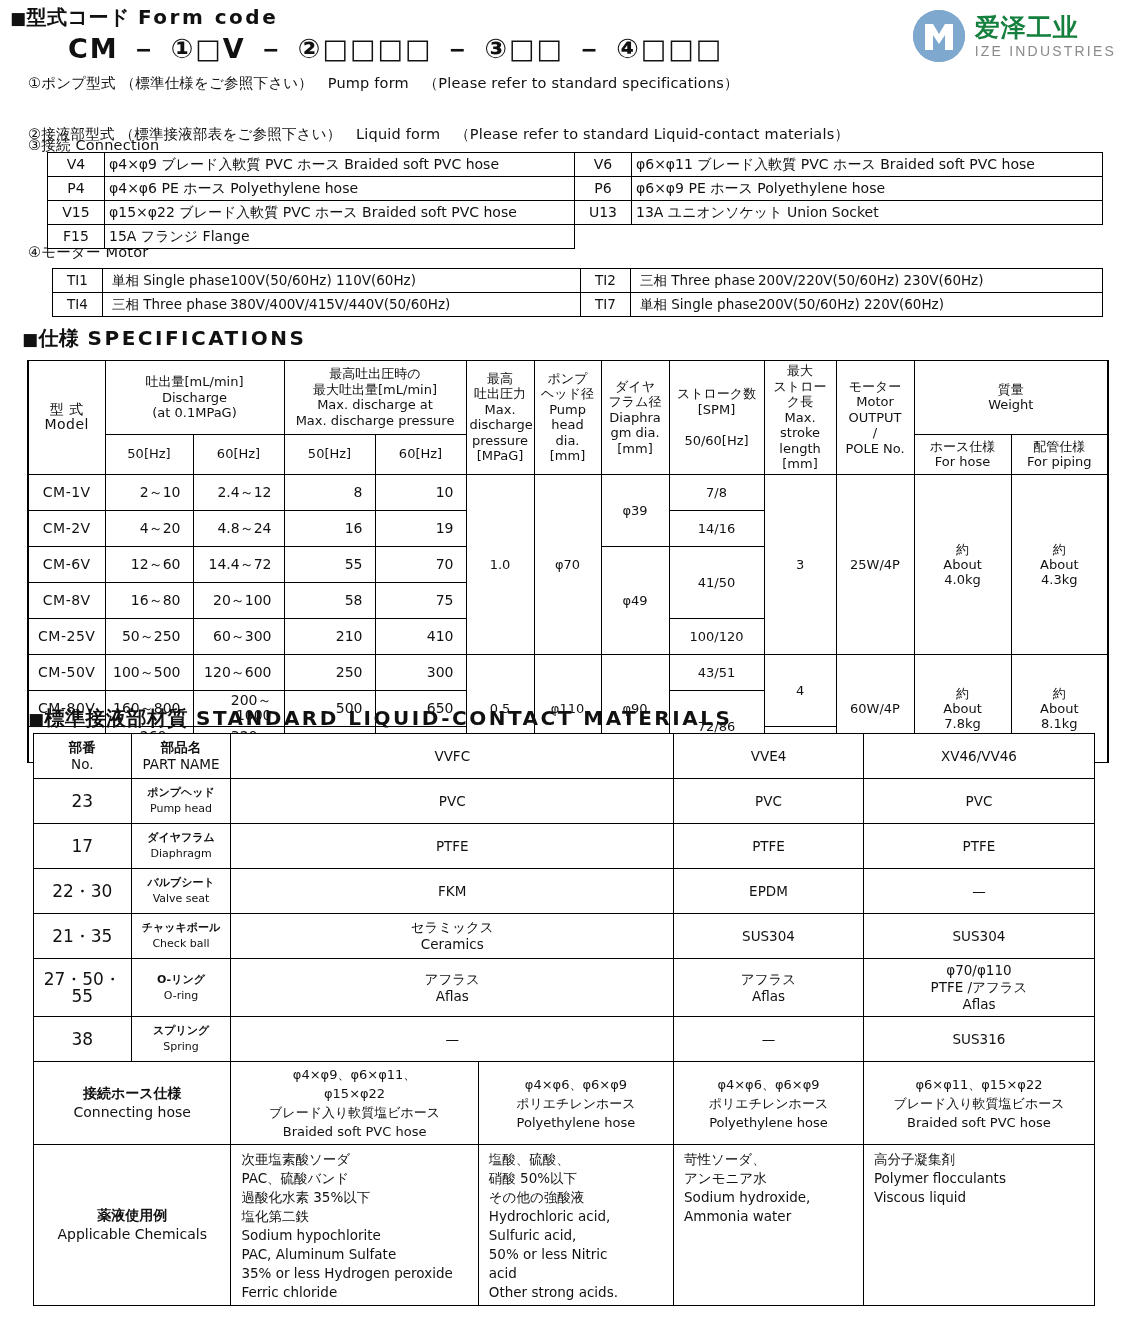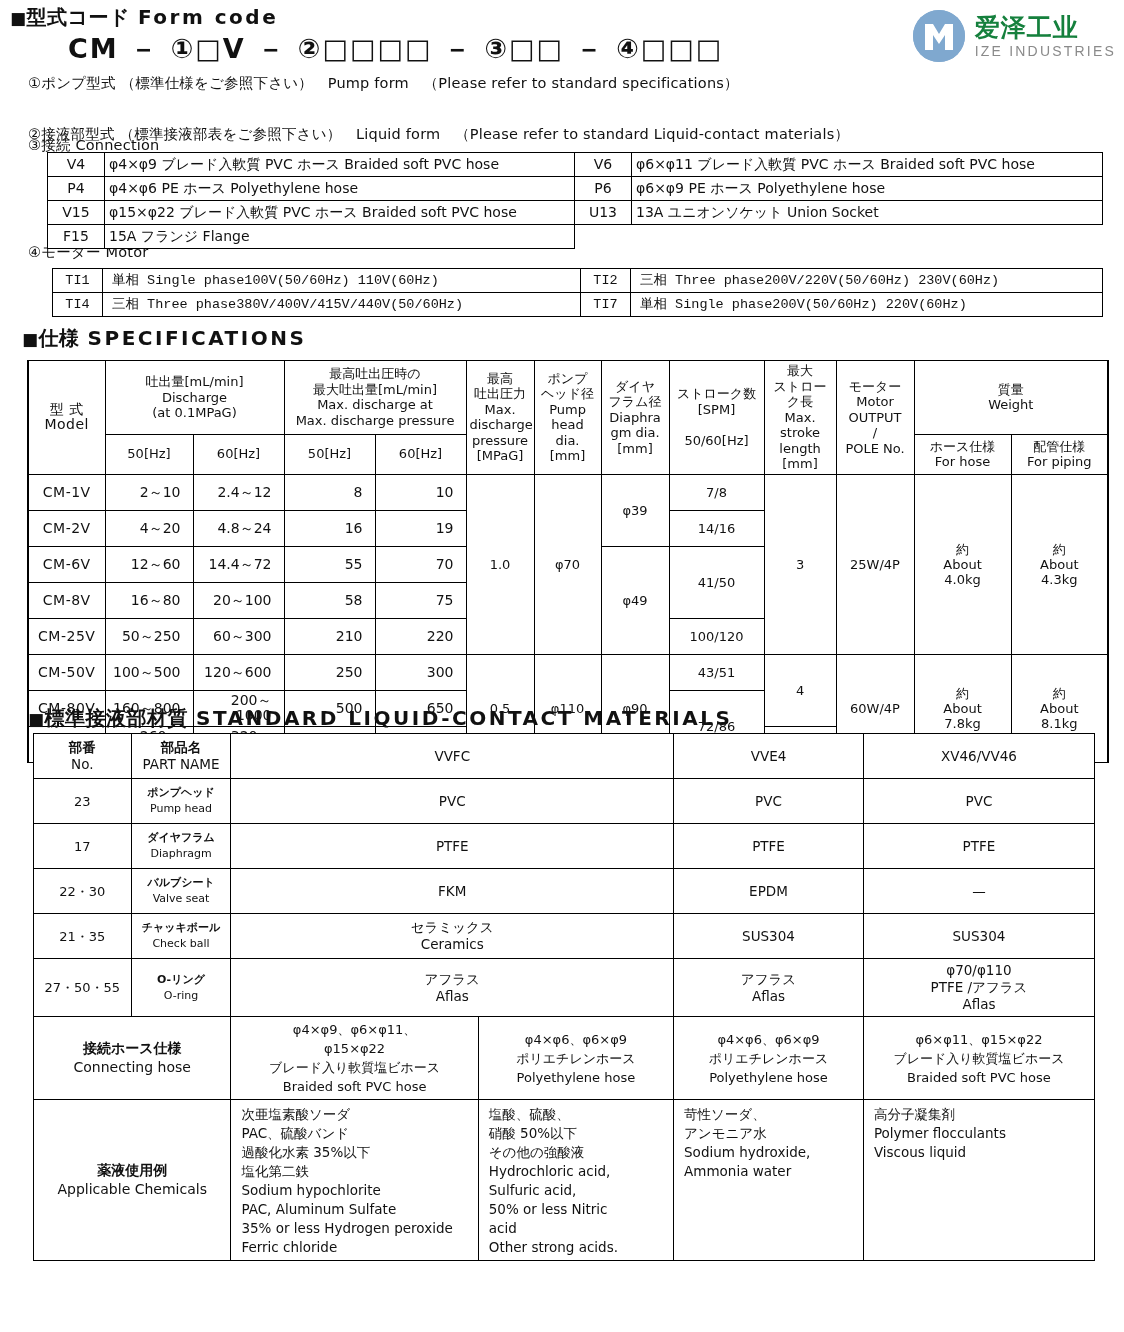--- a/index.html
+++ b/index.html
@@ -122,21 +122,21 @@
   #conn-table .blank { border: none; }
 
   
   #motor-table {
     position: absolute;
     left: 52px;
     top: 268px;
     width: 1050px;
     table-layout: fixed;
   }
-  #motor-table td { height: 21px; line-height: 19px; font-size: 13.5px; font-family: Liberation Mono, monospace; }
+  #motor-table td { height: 21px; line-height: 19px; font-size: 13.5px; }
   #motor-table .code { text-align: center; width: 50px; }
   #motor-table .desc { text-align: left; padding-left: 9px; }
   #motor-table .ph { display: inline-block; min-width: 118px; }
 
   
   #spec-table {
     position: absolute;
     left: 27px;
     top: 360px;
     width: 1080px;
@@ -162,21 +162,21 @@
     top: 733px;
     width: 1062px;
     table-layout: fixed;
   }
   #mat-table td {
     text-align: center;
     font-size: 13.5px;
     line-height: 17px;
     padding: 3px 4px;
   }
-  #mat-table .partno { font-size: 13px; }
+  #mat-table .partno { font-size: 17px; }
   #mat-table .partname { font-size: 11px; line-height: 16px; }
   #mat-table tr.mrow td { height: 38px; }
   #mat-table .hose-cell { font-size: 13px; line-height: 19px; }
   #mat-table .chem-cell {
     text-align: left;
     vertical-align: top;
     font-size: 13.5px;
     line-height: 19px;
     padding-left: 10px;
     padding-top: 5px;
@@ -422,21 +422,21 @@
         <td class="num">20～100</td>
         <td class="num">58</td>
         <td class="num">75</td>
       </tr>
 
       <tr class="datarow">
         <td class="model thick-l">CM-25V</td>
         <td class="num">50～250</td>
         <td class="num">60～300</td>
         <td class="num">210</td>
-        <td class="num">220</td>
+        <td class="num">410</td>
         <td>100/120</td>
       </tr>
 
       <tr class="datarow">
         <td class="model thick-l">CM-50V</td>
         <td class="num">100～500</td>
         <td class="num">120～600</td>
         <td class="num">250</td>
         <td class="num">300</td>
         <td rowspan="3">0.5</td>
@@ -553,20 +553,30 @@
           <span class="jp">O-リング</span><br>
           <span>O-ring</span>
         </td>
         <td colspan="2" style="white-space:pre-line">アフラス
 Aflas</td>
         <td style="white-space:pre-line">アフラス
 Aflas</td>
         <td style="white-space:pre-line">φ70/φ110
 PTFE /アフラス
 Aflas</td>
+      </tr>
+      <tr class="mrow">
+        <td class="partno">38</td>
+        <td class="partname">
+          <span class="jp">スプリング</span><br>
+          <span>Spring</span>
+        </td>
+        <td colspan="2">—</td>
+        <td>—</td>
+        <td>SUS316</td>
       </tr>
 
       <tr>
         <td colspan="2" class="chem-label">
           <span class="jp">接続ホース仕様</span><br>
           <span>Connecting hose</span>
         </td>
         <td class="hose-cell" style="white-space:pre-line">φ4×φ9、φ6×φ11、
 φ15×φ22
 ブレード入り軟質塩ビホース

